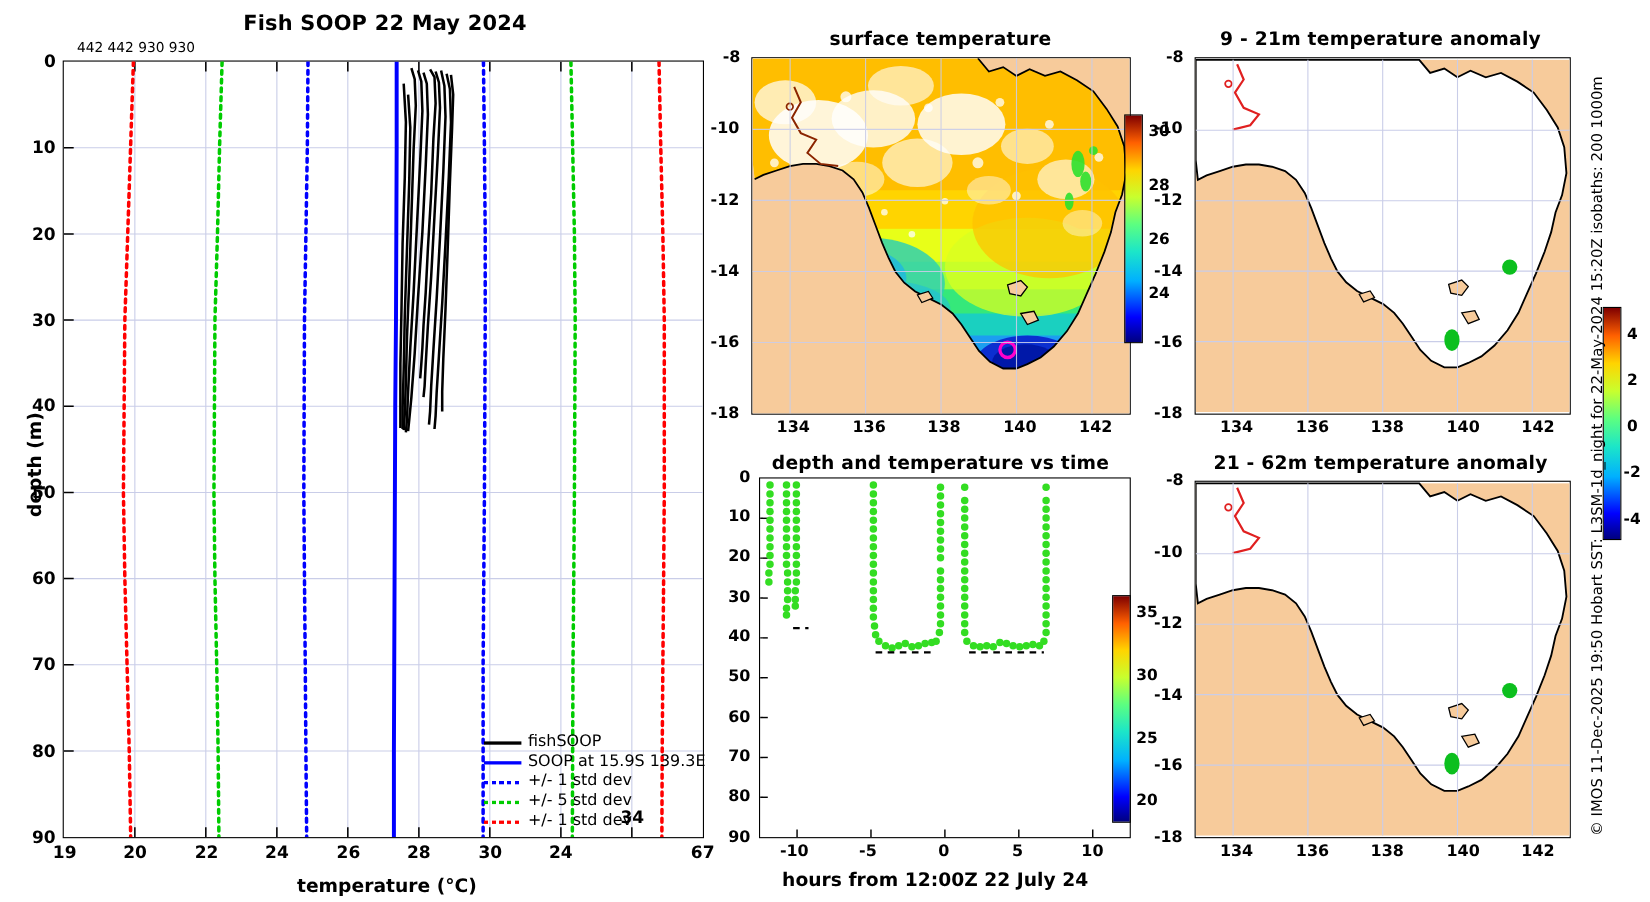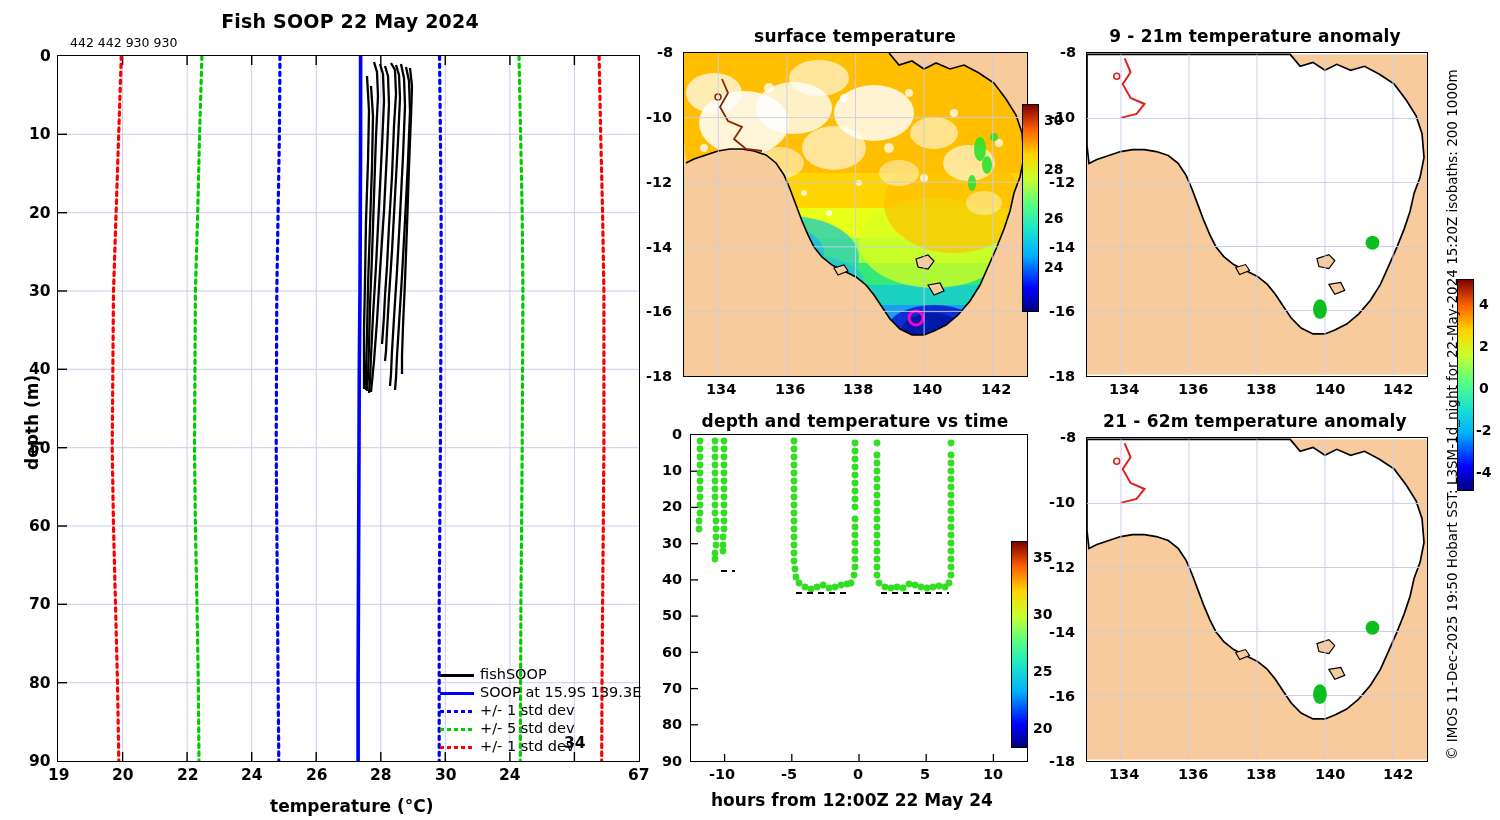--- a/index.html
+++ b/index.html
@@ -486,21 +486,21 @@
 <div class="tickm" style="left:662px;top:644px;">60</div>
 <div class="tickm" style="left:662px;top:680px;">70</div>
 <div class="tickm" style="left:662px;top:716px;">80</div>
 <div class="tickm" style="left:662px;top:753px;">90</div>
 <div class="tickm" style="left:709px;top:766px;">-10</div>
 <div class="tickm" style="left:781px;top:766px;">-5</div>
 <div class="tickm" style="left:853px;top:766px;">0</div>
 <div class="tickm" style="left:920px;top:766px;">5</div>
 <div class="tickm" style="left:983px;top:766px;">10</div>
 <div class="axlab" style="left:711px;top:790px;">
-  <span>hours from 12:00Z 22 May 24</span>
+  <span>hours from 12:00Z 22 July 24</span>
 </div>
 
 <div class="cbar" style="left:1011px;top:541px;width:17px;height:207px;
      background:linear-gradient(to top,#00007f 0%,#0000ff 11%,#00b0ff 27%,#1ce6c8 40%,#5cff80 52%,#c8ff2e 64%,#ffd400 76%,#ff6000 88%,#7f0000 100%);"></div>
 <div class="tickc" style="left:1033px;top:549px;">35</div>
 <div class="tickc" style="left:1033px;top:606px;">30</div>
 <div class="tickc" style="left:1033px;top:663px;">25</div>
 <div class="tickc" style="left:1033px;top:720px;">20</div>
 
 <div class="ttl" style="left:1085px;top:26px;width:340px;">9 - 21m temperature anomaly</div>

